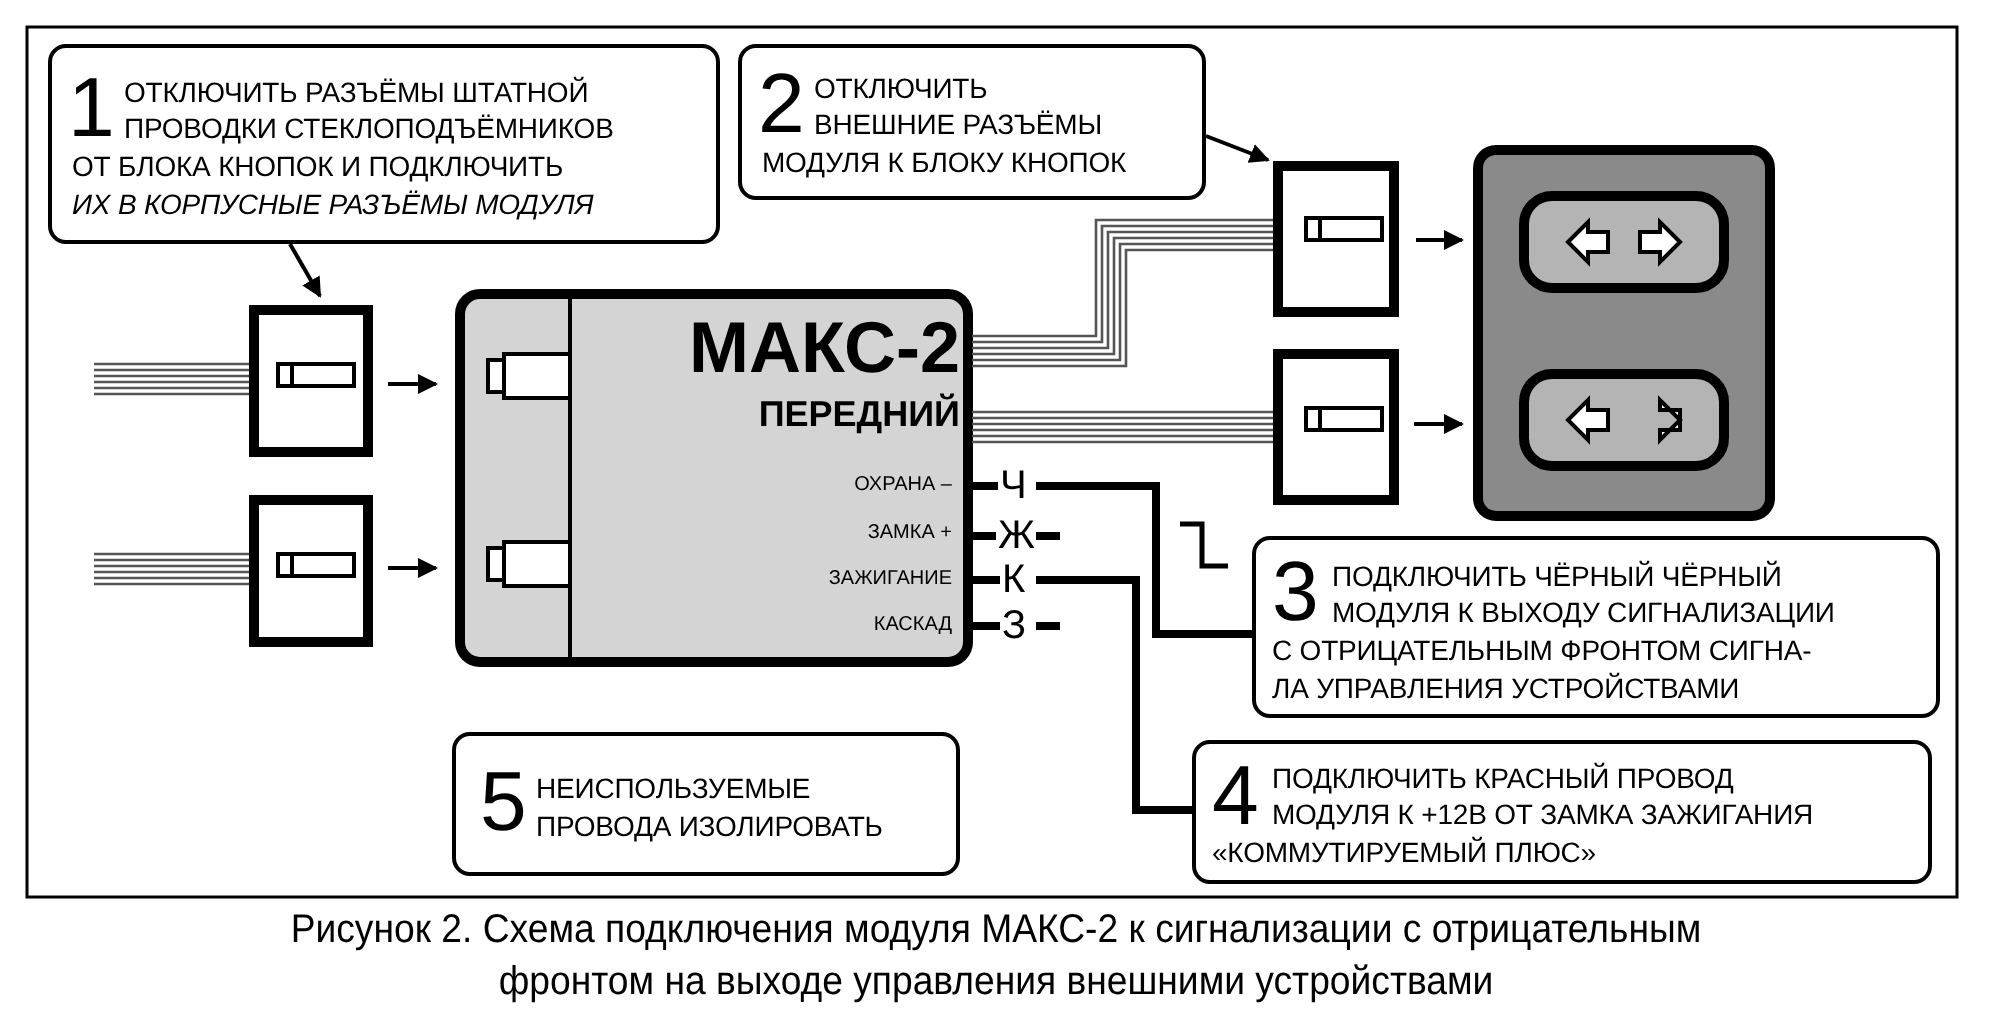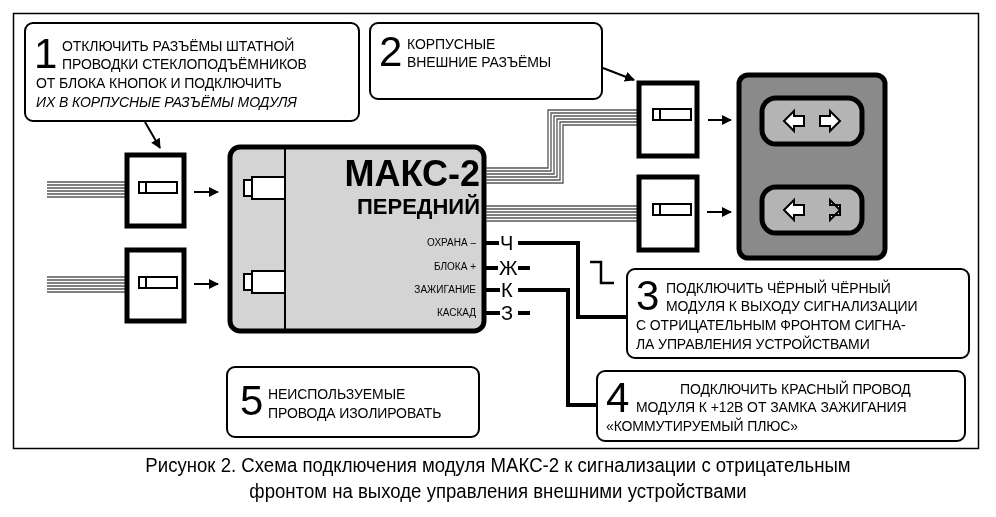--- a/index.html
+++ b/index.html
@@ -122,57 +122,58 @@
       <line x1="518" y1="268" x2="530" y2="268"></line>
       <line x1="482" y1="290" x2="500" y2="290"></line>
       <path d="M518,290 H568 V405 H598"></path>
       <line x1="482" y1="313" x2="500" y2="313"></line>
       <line x1="518" y1="313" x2="530" y2="313"></line>
     </g>
     <path d="M590,262 H601 V283 H614" fill="none" stroke="#000" stroke-width="2.5"></path>
   </svg>
 
   <div class="module-title" style="left:290px;top:154px;width:190px;font-size:36px;line-height:40px;">МАКС-2</div>
-  <div class="module-title" style="left:290px;top:194px;width:190px;font-size:22px;line-height:26px;">ПЕРЕДНИЙ</div>
+  <div class="module-title" style="left:290px;top:194px;width:190px;font-size:18px;line-height:26px;">ПЕРЕДНИЙ</div>
 
   <div class="pin-label" style="right:520px;top:235px;">ОХРАНА –</div>
-  <div class="pin-label" style="right:520px;top:259px;">БЛОКА +</div>
+  <div class="pin-label" style="right:520px;top:259px;">ЗАМКА +</div>
   <div class="pin-label" style="right:520px;top:282px;">ЗАЖИГАНИЕ</div>
   <div class="pin-label" style="right:520px;top:305px;">КАСКАД</div>
 
   <div class="pin-letter" style="left:499px;top:233px;">Ч</div>
   <div class="pin-letter" style="left:498px;top:258px;">Ж</div>
   <div class="pin-letter" style="left:500px;top:280px;">К</div>
   <div class="pin-letter" style="left:500px;top:303px;">З</div>
 
   <div class="callout" style="left:24px;top:22px;width:336px;height:100px;">
     <span class="num" style="left:8px;top:9px;">1</span>
     <span class="line" style="left:36px;top:13px;">ОТКЛЮЧИТЬ РАЗЪЁМЫ ШТАТНОЙ</span>
     <span class="line" style="left:36px;top:31px;">ПРОВОДКИ СТЕКЛОПОДЪЁМНИКОВ</span>
     <span class="line" style="left:10px;top:50px;">ОТ БЛОКА КНОПОК И ПОДКЛЮЧИТЬ</span>
     <span class="line" style="left:10px;top:69px;font-style:italic;">ИХ В КОРПУСНЫЕ РАЗЪЁМЫ МОДУЛЯ</span>
   </div>
 
   <div class="callout" style="left:369px;top:22px;width:234px;height:78px;">
     <span class="num" style="left:8px;top:7px;">2</span>
-    <span class="line" style="left:36px;top:11px;">КОРПУСНЫЕ</span>
+    <span class="line" style="left:36px;top:11px;">ОТКЛЮЧИТЬ</span>
     <span class="line" style="left:36px;top:29px;">ВНЕШНИЕ РАЗЪЁМЫ</span>
+    <span class="line" style="left:10px;top:48px;">МОДУЛЯ К БЛОКУ КНОПОК</span>
   </div>
 
   <div class="callout" style="left:626px;top:268px;width:344px;height:91px;">
     <span class="num" style="left:8px;top:5px;">3</span>
     <span class="line" style="left:38px;top:9px;">ПОДКЛЮЧИТЬ ЧЁРНЫЙ ЧЁРНЫЙ</span>
     <span class="line" style="left:38px;top:27px;">МОДУЛЯ К ВЫХОДУ СИГНАЛИЗАЦИИ</span>
     <span class="line" style="left:8px;top:46px;">С ОТРИЦАТЕЛЬНЫМ ФРОНТОМ СИГНА-</span>
     <span class="line" style="left:8px;top:65px;">ЛА УПРАВЛЕНИЯ УСТРОЙСТВАМИ</span>
   </div>
 
   <div class="callout" style="left:596px;top:370px;width:370px;height:72px;">
     <span class="num" style="left:8px;top:5px;">4</span>
-    <span class="line" style="left:38px;top:8px;margin-left:44px;">ПОДКЛЮЧИТЬ КРАСНЫЙ ПРОВОД</span>
+    <span class="line" style="left:38px;top:8px;">ПОДКЛЮЧИТЬ КРАСНЫЙ ПРОВОД</span>
     <span class="line" style="left:38px;top:26px;">МОДУЛЯ К +12В ОТ ЗАМКА ЗАЖИГАНИЯ</span>
     <span class="line" style="left:8px;top:45px;">«КОММУТИРУЕМЫЙ ПЛЮС»</span>
   </div>
 
   <div class="callout" style="left:226px;top:366px;width:254px;height:72px;">
     <span class="num" style="left:12px;top:12px;">5</span>
     <span class="line" style="left:40px;top:17px;">НЕИСПОЛЬЗУЕМЫЕ</span>
     <span class="line" style="left:40px;top:36px;">ПРОВОДА ИЗОЛИРОВАТЬ</span>
   </div>
 </div>

